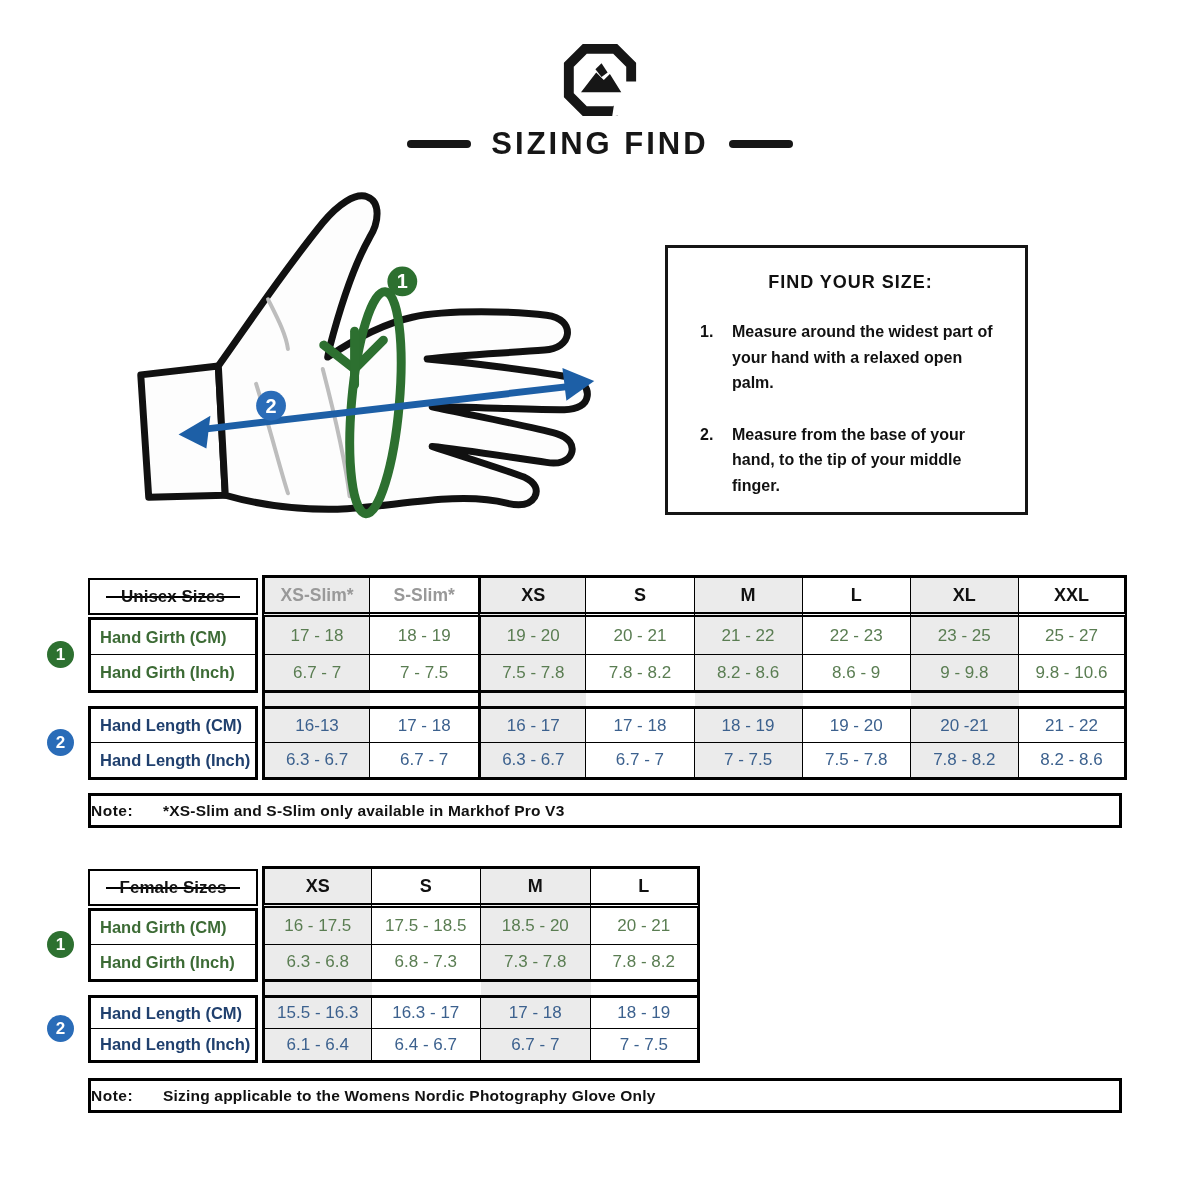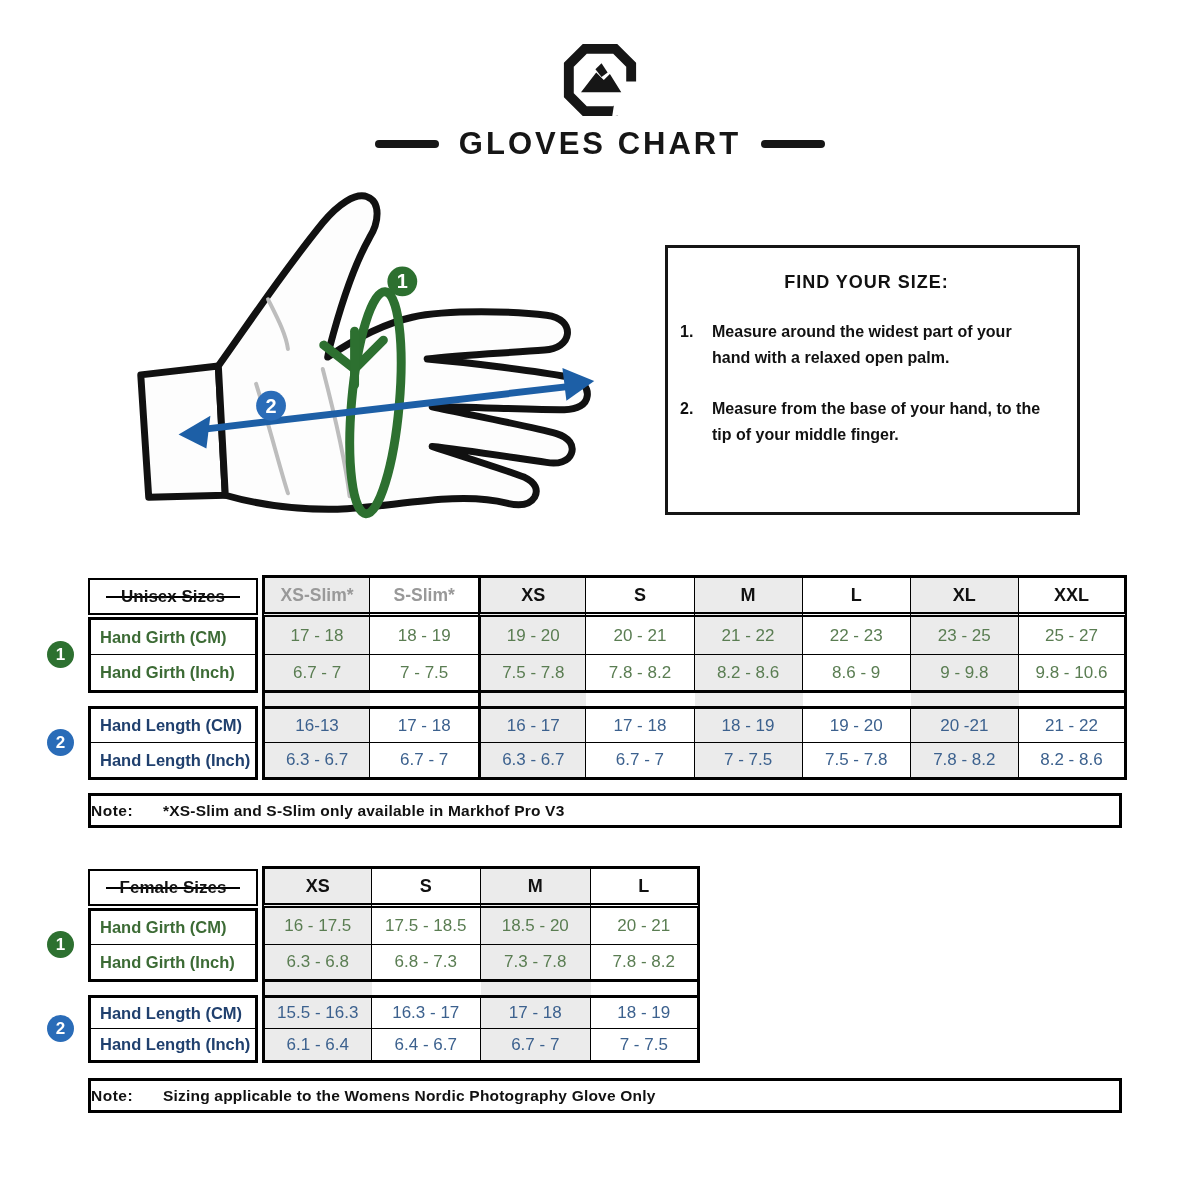--- a/index.html
+++ b/index.html
@@ -11,21 +11,21 @@
   .brand-row{position:absolute;top:42px;left:0;width:1200px;display:flex;justify-content:center;}
   .brand-inner{display:flex;align-items:center;gap:12px;}
   .brand-text{display:flex;flex-direction:column;align-items:flex-start;}
   .brand-name{font-size:45px;font-weight:800;letter-spacing:7px;line-height:1;color:#161616;}
   .brand-tagline{font-size:14.5px;font-weight:600;letter-spacing:6.8px;margin-top:5px;color:#1d1d1d;}
   .title-row{position:absolute;top:126px;left:0;width:1200px;display:flex;justify-content:center;align-items:center;gap:20px;}
   .title-dash{width:64px;height:8px;border-radius:4px;background:#161616;}
   .page-title{font-size:31px;font-weight:800;letter-spacing:3px;color:#161616;}
 
   
-  .find-box{position:absolute;left:665px;top:245px;width:415px;height:270px;box-sizing:border-box;border:3px solid #161616;background:#fff;padding:24px 24px 0 12px;}
+  .find-box{position:absolute;left:665px;top:245px;width:363px;height:270px;box-sizing:border-box;border:3px solid #161616;background:#fff;padding:24px 24px 0 32px;}
   .find-title{text-align:center;font-size:18px;font-weight:700;letter-spacing:1px;margin-bottom:26px;}
   .find-step{display:grid;grid-template-columns:32px 1fr;margin-bottom:26px;}
   .step-num{font-weight:700;font-size:16px;line-height:1.6;}
   .step-text{font-weight:700;font-size:16px;line-height:1.6;}
 
   
   .sizegrid{position:absolute;display:grid;}
   .ugrid{left:88px;top:575px;width:1039px;grid-template-columns:170px 4px repeat(8,1fr);grid-template-rows:42px 38px 38px 13px 37px 37px;}
   .fgrid{left:88px;top:866px;width:612px;grid-template-columns:170px 4px repeat(4,1fr);grid-template-rows:42px 37px 37px 13px 34px 34px;}
   .sizegrid > div{box-sizing:border-box;min-width:0;}
@@ -81,21 +81,21 @@
           <path d="M30,9 L70,9 L91,30 L91,70 L70,91 L30,91 L9,70 L9,30 Z" fill="none" stroke="#161616" stroke-width="13"></path>
           <polygon points="76,52 104,52 104,92 66,98 72,60" fill="#fff"></polygon>
           <polygon points="25,66 45,40 55,50 63,42 78,66" fill="#161616"></polygon>
           <polygon points="44,36 52,28 60,40 52,46" fill="#161616"></polygon>
         </svg>
       </span>
     </div>
   </div>
   <div class="title-row">
     <span class="title-dash"></span>
-    <span class="page-title">GLOVES CHART</span>
+    <span class="page-title">SIZING FIND</span>
     <span class="title-dash"></span>
   </div>
 
   <svg class="hand-svg" viewBox="0 0 500 360">
 
     <path d="M22,196 L100,187 L107,317 L30,319 Z" fill="#fdfdfd" stroke="#111" stroke-width="7" stroke-linejoin="round"></path>
 
     <path d="M100,187
       C128,148 162,96 205,43
       C220,25 238,12 250,17

